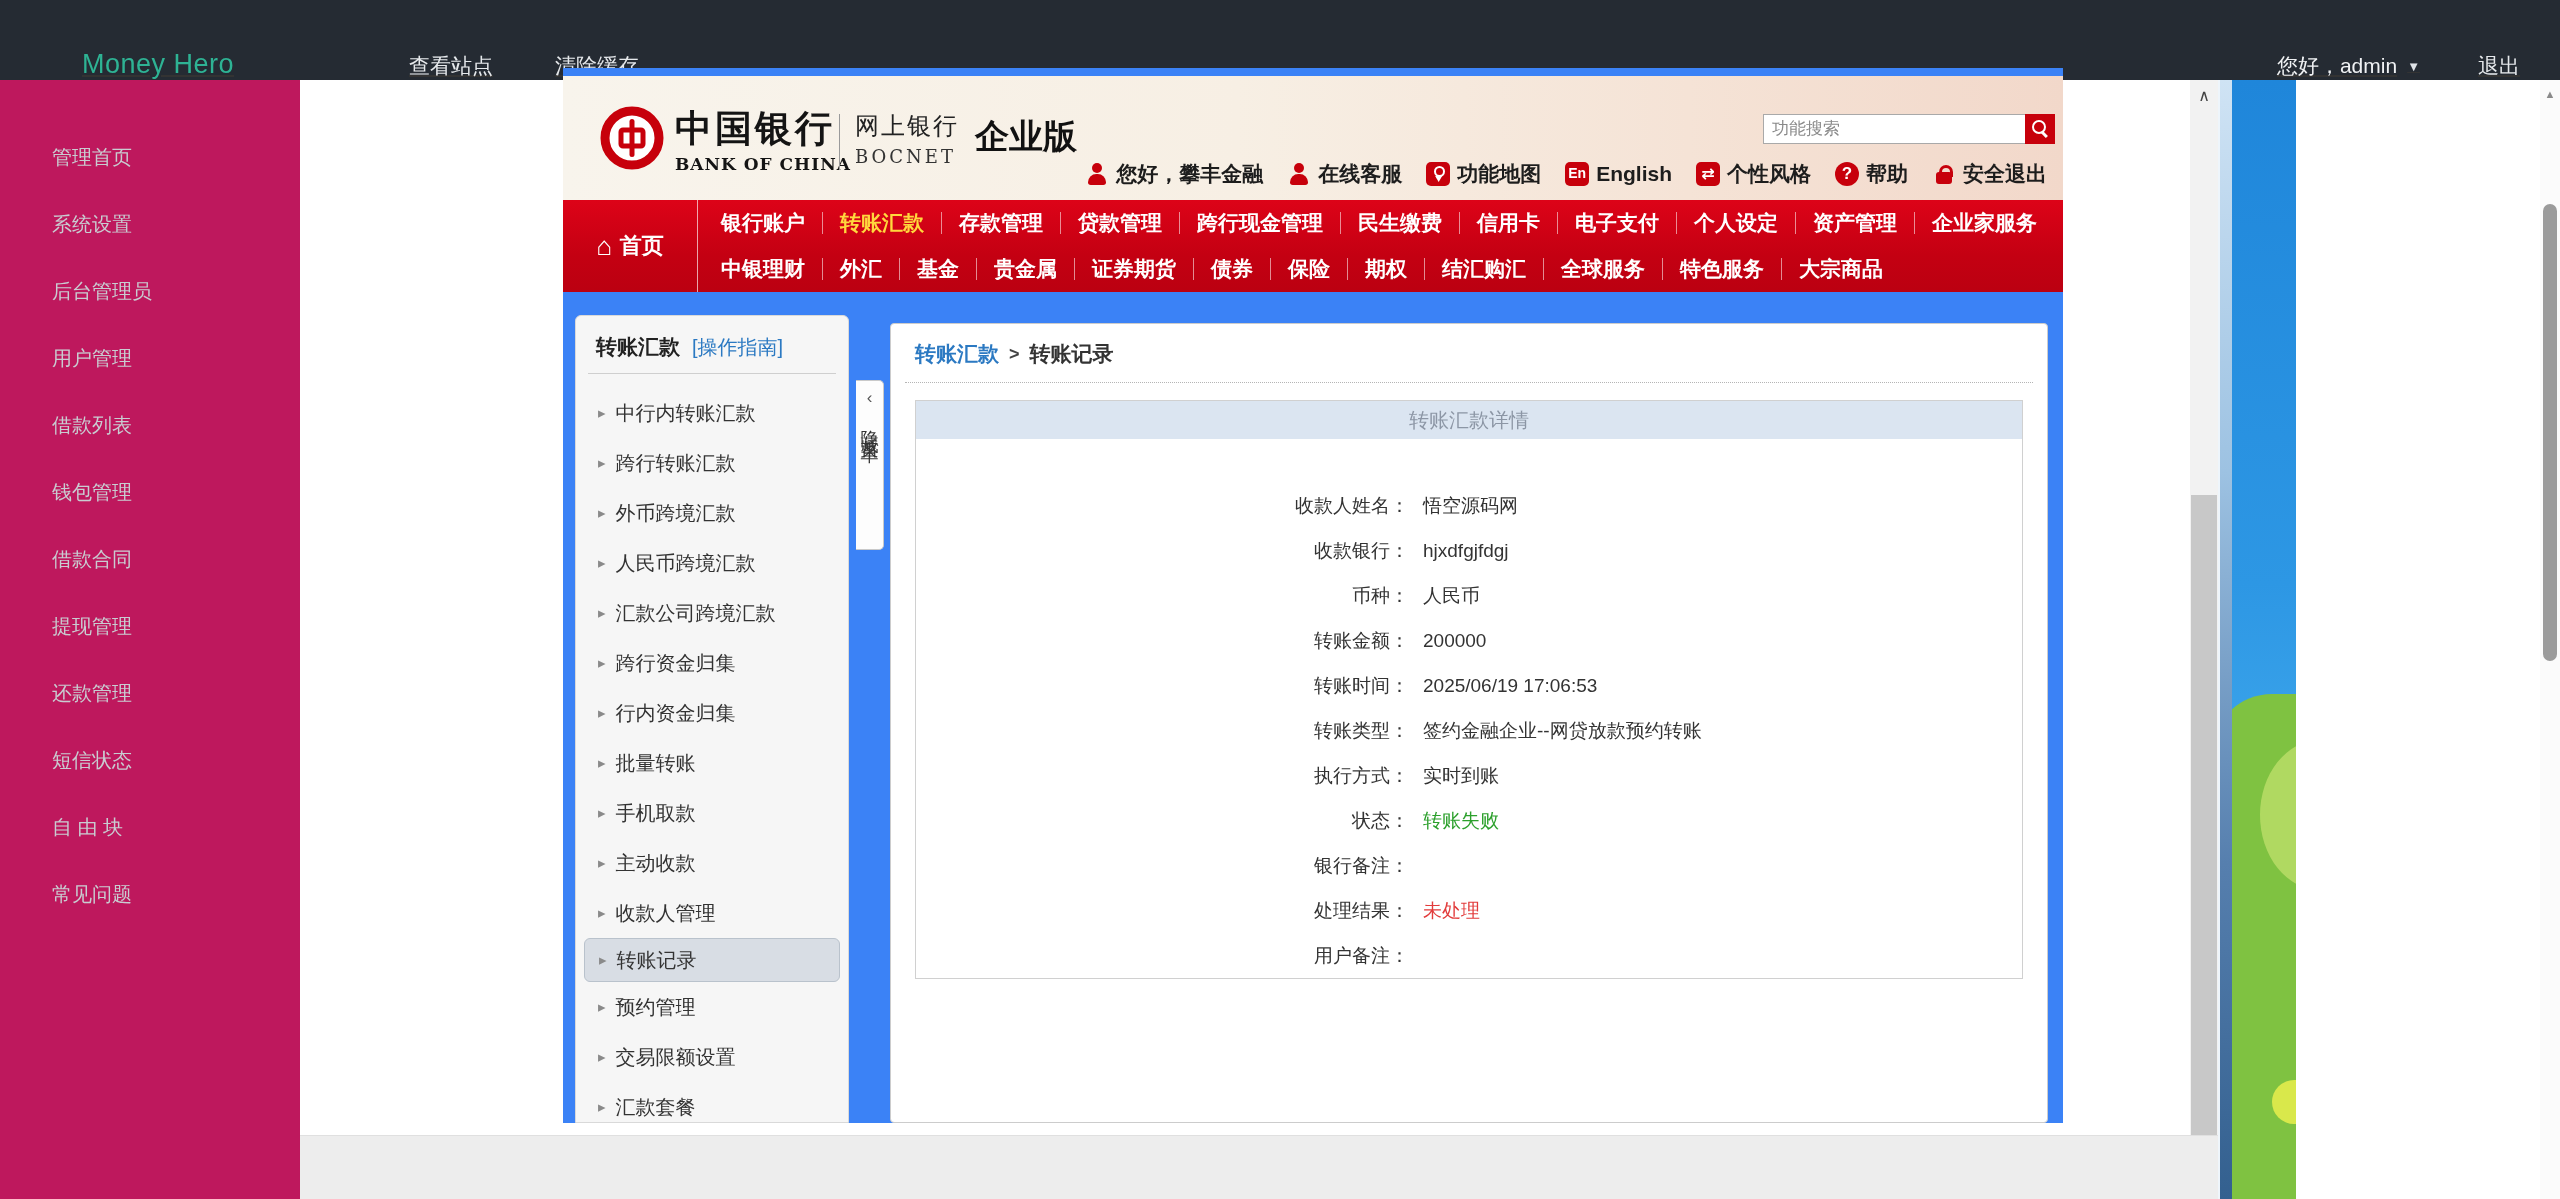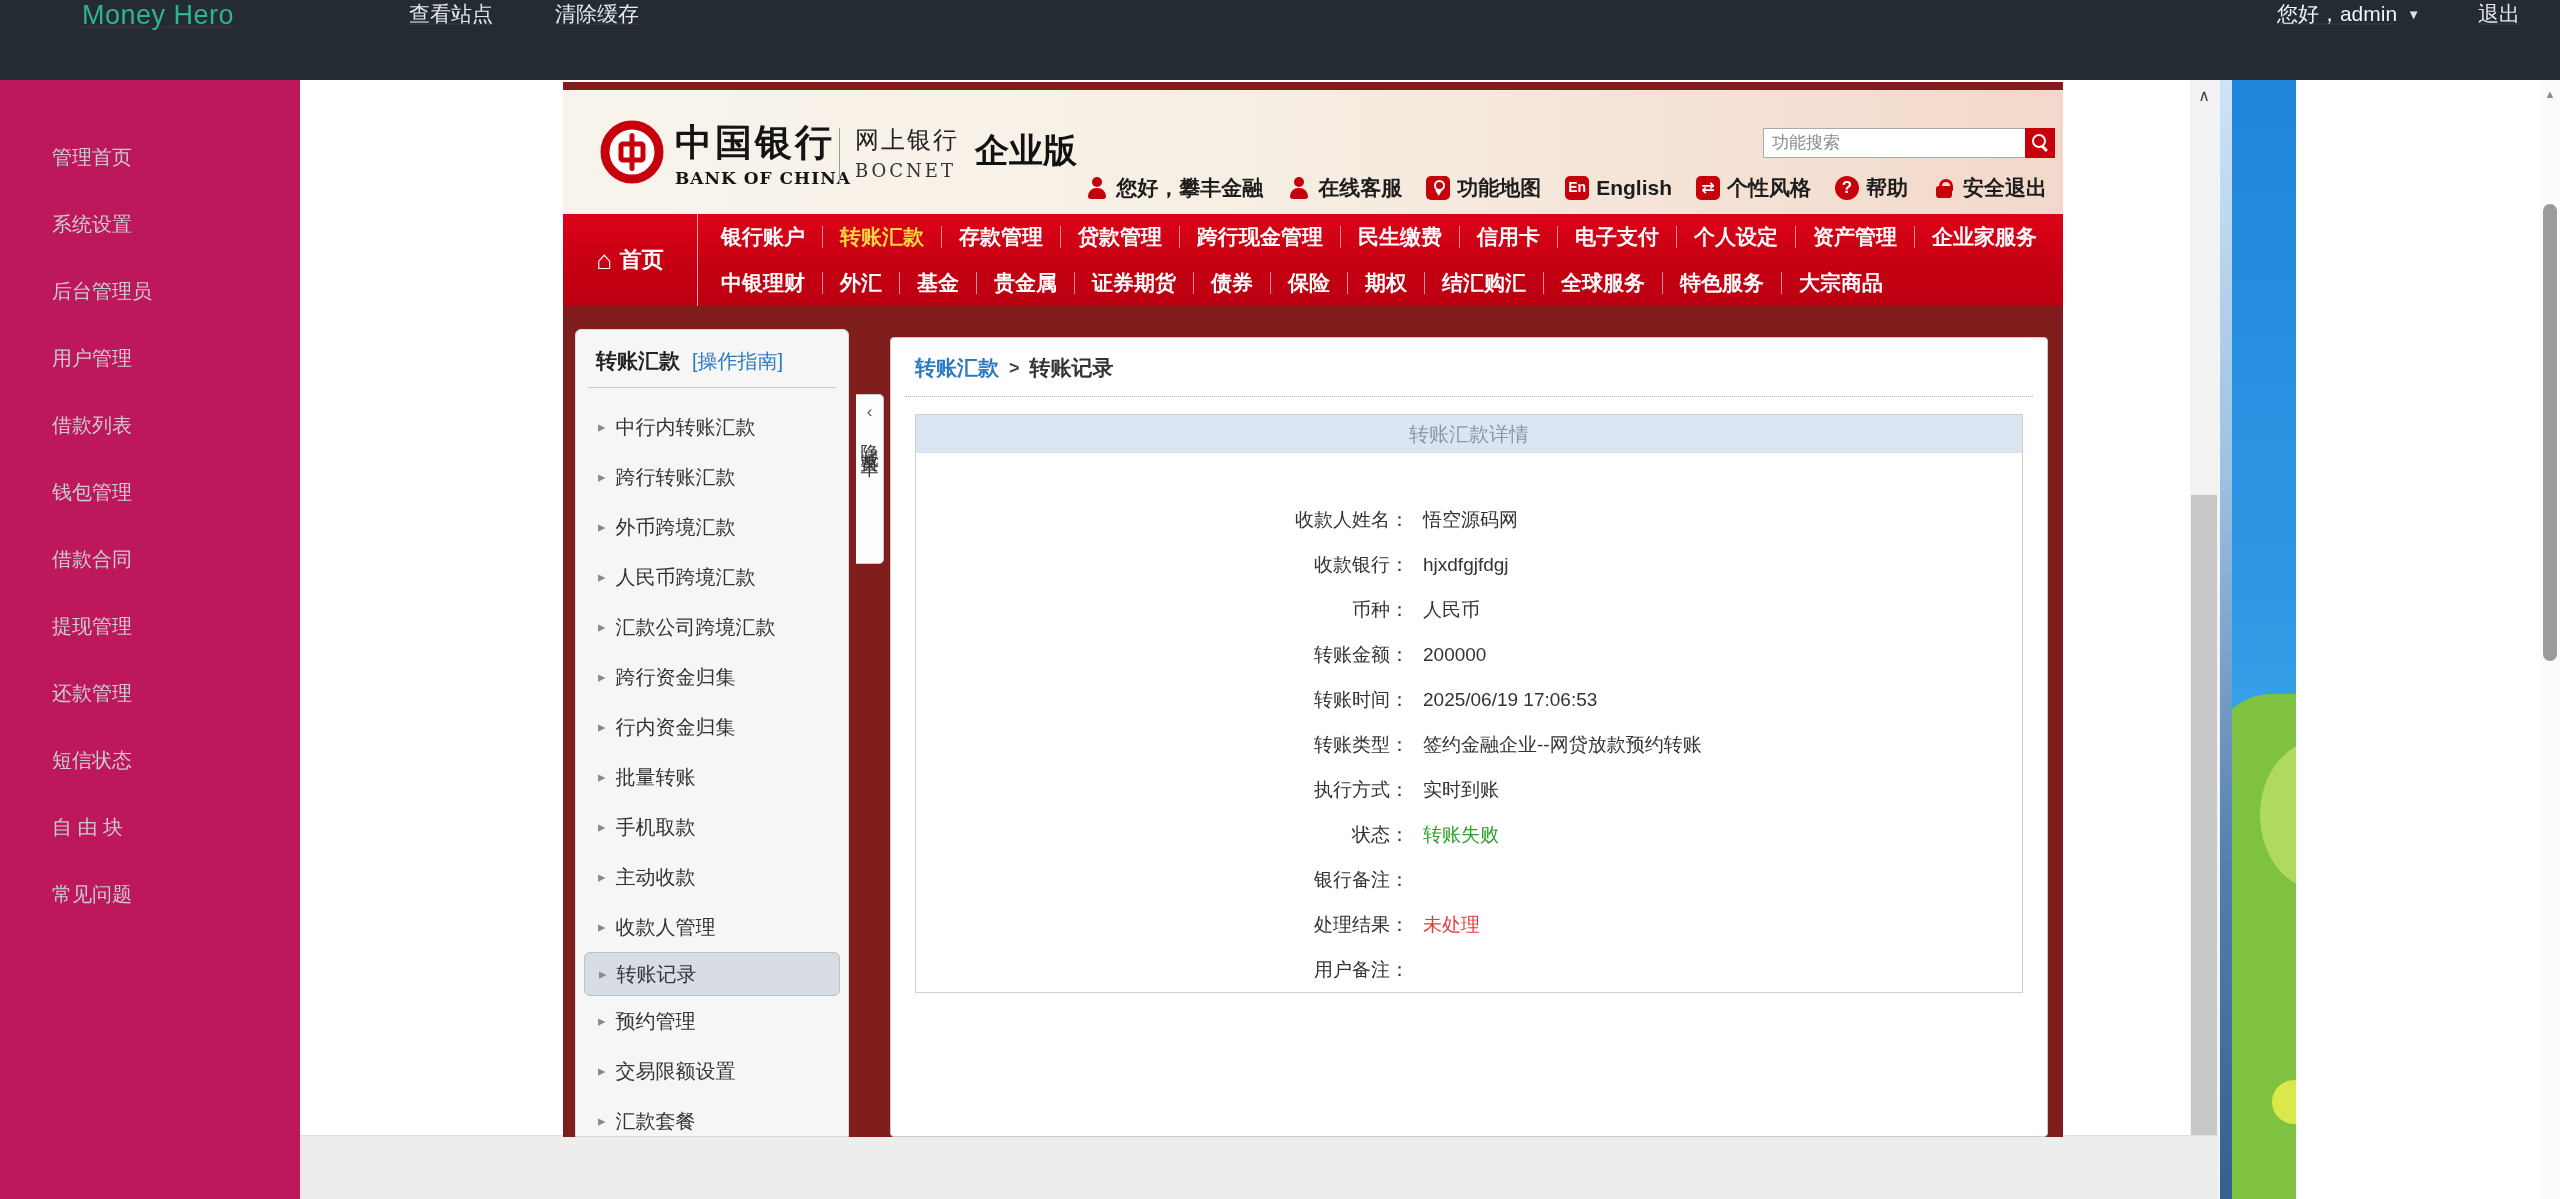--- a/index.html
+++ b/index.html
@@ -1,41 +1,41 @@
 <!DOCTYPE html>
 <html><head>
 <meta charset="utf-8">
 <style>
   html,body{margin:0;padding:0;background:#fff;}
   .stage{position:relative;width:2560px;height:1199px;overflow:hidden;
          font-family:"Liberation Sans","DejaVu Sans",sans-serif;color:#333;}
   .abs{position:absolute;}
 
   
-  .topbar{left:0;top:0;width:2560px;height:80px;background:#252b33;display:flex;align-items:flex-start;text-decoration:underline;}
+  .topbar{left:0;top:0;width:2560px;height:80px;background:#252b33;display:flex;align-items:flex-end;text-decoration:underline;}
   .brand{margin-left:82px;font-size:27px;color:#2eb394;letter-spacing:.5px;}
   .topbar-links{margin-left:175px;display:flex;gap:62px;}
   .topbar-link{color:#e6e9ec;font-size:21px;cursor:pointer;}
   .topbar-right{margin-left:auto;margin-right:40px;display:flex;align-items:center;gap:58px;}
   .greeting{color:#f0f2f4;font-size:21px;display:flex;align-items:center;gap:10px;cursor:pointer;}
   .caret{font-size:13px;color:#dfe3e8;}
   .logout{color:#e6e9ec;font-size:21px;cursor:pointer;}
 
   
   .sidebar{left:0;top:80px;width:300px;height:1119px;background:#be185d;}
   .sidebar ul{list-style:none;margin:0;padding:44px 0 0 0;}
   .sidebar li{height:67px;display:flex;align-items:center;padding-left:52px;
               color:#c9ccd1;font-size:20px;cursor:pointer;}
 
   
   .main-bg{left:300px;top:80px;width:1890px;height:1119px;background:#fff;}
   .footer-strip{left:300px;top:1135px;width:1918px;height:64px;background:#ededed;border-top:1px solid #e0e0e0;}
 
   
-  .bank{left:563px;top:82px;width:1500px;height:1055px;background:#7f1d1d;}
+  .bank{left:563px;top:68px;width:1500px;height:1055px;background:#3b82f6;}
 
   
   .bank-header{position:absolute;left:0;top:8px;width:1500px;height:124px;
       background:linear-gradient(90deg,#f8f4ec 0%,#f7efe4 45%,#f5e3d6 75%,#f2d8ca 100%);}
   .boc-logo{position:absolute;left:37px;top:30px;width:64px;height:64px;}
   .boc-cn{position:absolute;left:112px;top:28px;font-family:"DejaVu Serif","Liberation Serif",serif;
           font-weight:bold;font-size:37px;color:#141414;letter-spacing:3px;}
   .boc-en{position:absolute;left:112px;top:78px;font-family:"DejaVu Serif","Liberation Serif",serif;
           font-weight:bold;font-size:17px;color:#141414;letter-spacing:1px;}
   .hdr-divider{position:absolute;left:276px;top:38px;width:1px;height:56px;background:#9a9a9a;}

